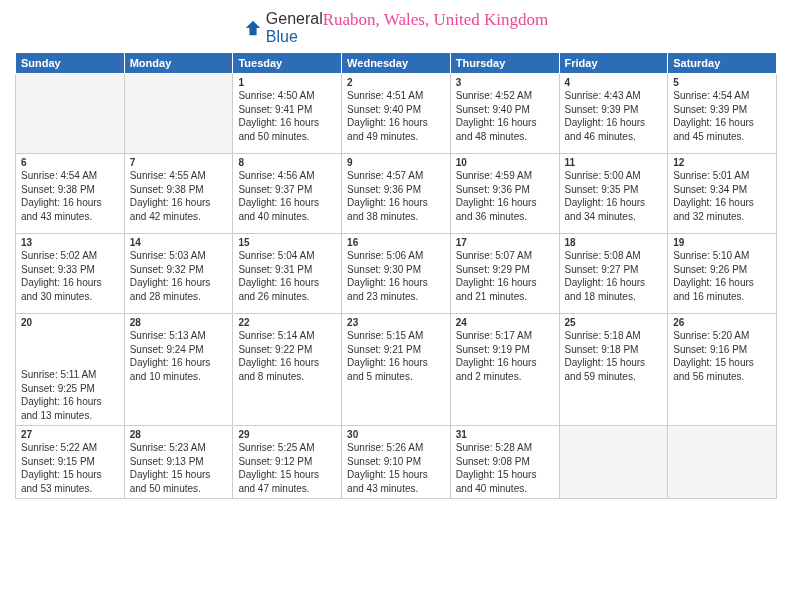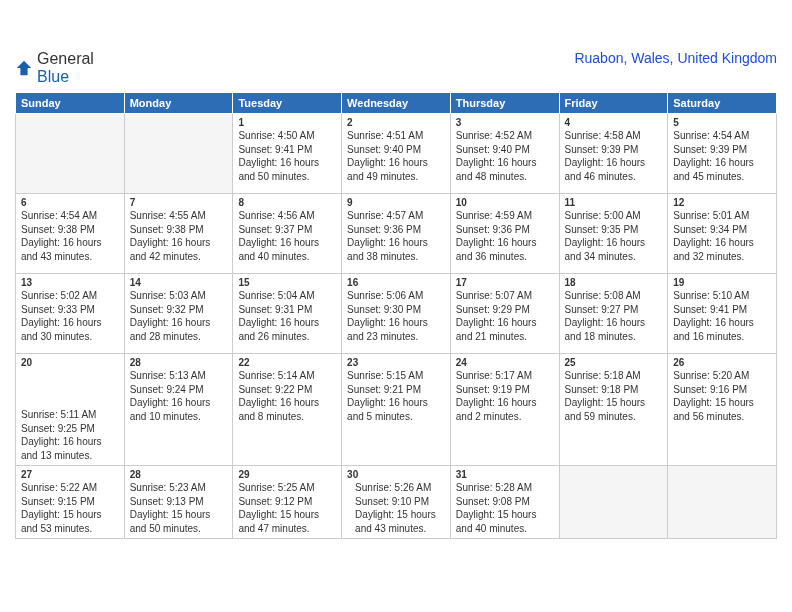--- a/index.html
+++ b/index.html
@@ -11,24 +11,23 @@
       overflow: hidden;
     }
     .page {
       width: 792px;
       height: 612px;
       background: #fff;
       padding: 10px 15px;
     }
     .header {
       display: flex;
-      justify-content: space-between;
+      justify-content: center;
       align-items: flex-start;
       margin-bottom: 6px;
-      margin-top: 40px;
     }
     .logo {
       display: flex;
       align-items: center;
       gap: 4px;
     }
     .logo-general { color: #333; }
     .logo-blue { color: #1a5fa8; }
     .logo-icon {
       width: 18px;
@@ -37,22 +36,23 @@
     .title-block {
       text-align: right;
     }
     .main-title {
       font-size: 36px;
       font-weight: bold;
       color: #222;
       line-height: 1.1;
     }
     .subtitle {
-      font-size: 14px;
-      color: #1d4ed8;
+      font-size: 17px;
+      color: #ec4899;
+      font-family: Liberation Serif, serif;
     }
     .calendar {
       width: 100%;
       border-collapse: collapse;
       padding-left: 16px;
     }
     .calendar th {
       background-color: #2d6db5;
       color: #fff;
       font-size: 11px;
@@ -141,21 +141,21 @@
           </td>
           <td>
             <span class="day-num">3</span>
             <div class="day-info" style="white-space: pre-line;">Sunrise: 4:52 AM
 Sunset: 9:40 PM
 Daylight: 16 hours
 and 48 minutes.</div>
           </td>
           <td>
             <span class="day-num">4</span>
-            <div class="day-info" style="white-space: pre-line;">Sunrise: 4:58 AM
+            <div class="day-info" style="white-space: pre-line;">Sunrise: 4:43 AM
 Sunset: 9:39 PM
 Daylight: 16 hours
 and 46 minutes.</div>
           </td>
           <td>
             <span class="day-num">5</span>
             <div class="day-info" style="white-space: pre-line;">Sunrise: 4:54 AM
 Sunset: 9:39 PM
 Daylight: 16 hours
 and 45 minutes.</div>
@@ -251,21 +251,21 @@
           <td>
             <span class="day-num">18</span>
             <div class="day-info" style="white-space: pre-line;">Sunrise: 5:08 AM
 Sunset: 9:27 PM
 Daylight: 16 hours
 and 18 minutes.</div>
           </td>
           <td>
             <span class="day-num">19</span>
             <div class="day-info" style="white-space: pre-line;">Sunrise: 5:10 AM
-Sunset: 9:41 PM
+Sunset: 9:26 PM
 Daylight: 16 hours
 and 16 minutes.</div>
           </td>
         </tr>
         <tr>
           <td>
             <span class="day-num">20</span>
             <div class="day-info" style="white-space: pre-line; margin-top: 40px;">Sunrise: 5:11 AM
 Sunset: 9:25 PM
 Daylight: 16 hours
@@ -331,21 +331,21 @@
           </td>
           <td>
             <span class="day-num">29</span>
             <div class="day-info" style="white-space: pre-line;">Sunrise: 5:25 AM
 Sunset: 9:12 PM
 Daylight: 15 hours
 and 47 minutes.</div>
           </td>
           <td>
             <span class="day-num">30</span>
-            <div class="day-info" style="white-space: pre-line; margin-left: 8px;">Sunrise: 5:26 AM
+            <div class="day-info" style="white-space: pre-line;">Sunrise: 5:26 AM
 Sunset: 9:10 PM
 Daylight: 15 hours
 and 43 minutes.</div>
           </td>
           <td>
             <span class="day-num">31</span>
             <div class="day-info" style="white-space: pre-line;">Sunrise: 5:28 AM
 Sunset: 9:08 PM
 Daylight: 15 hours
 and 40 minutes.</div>

